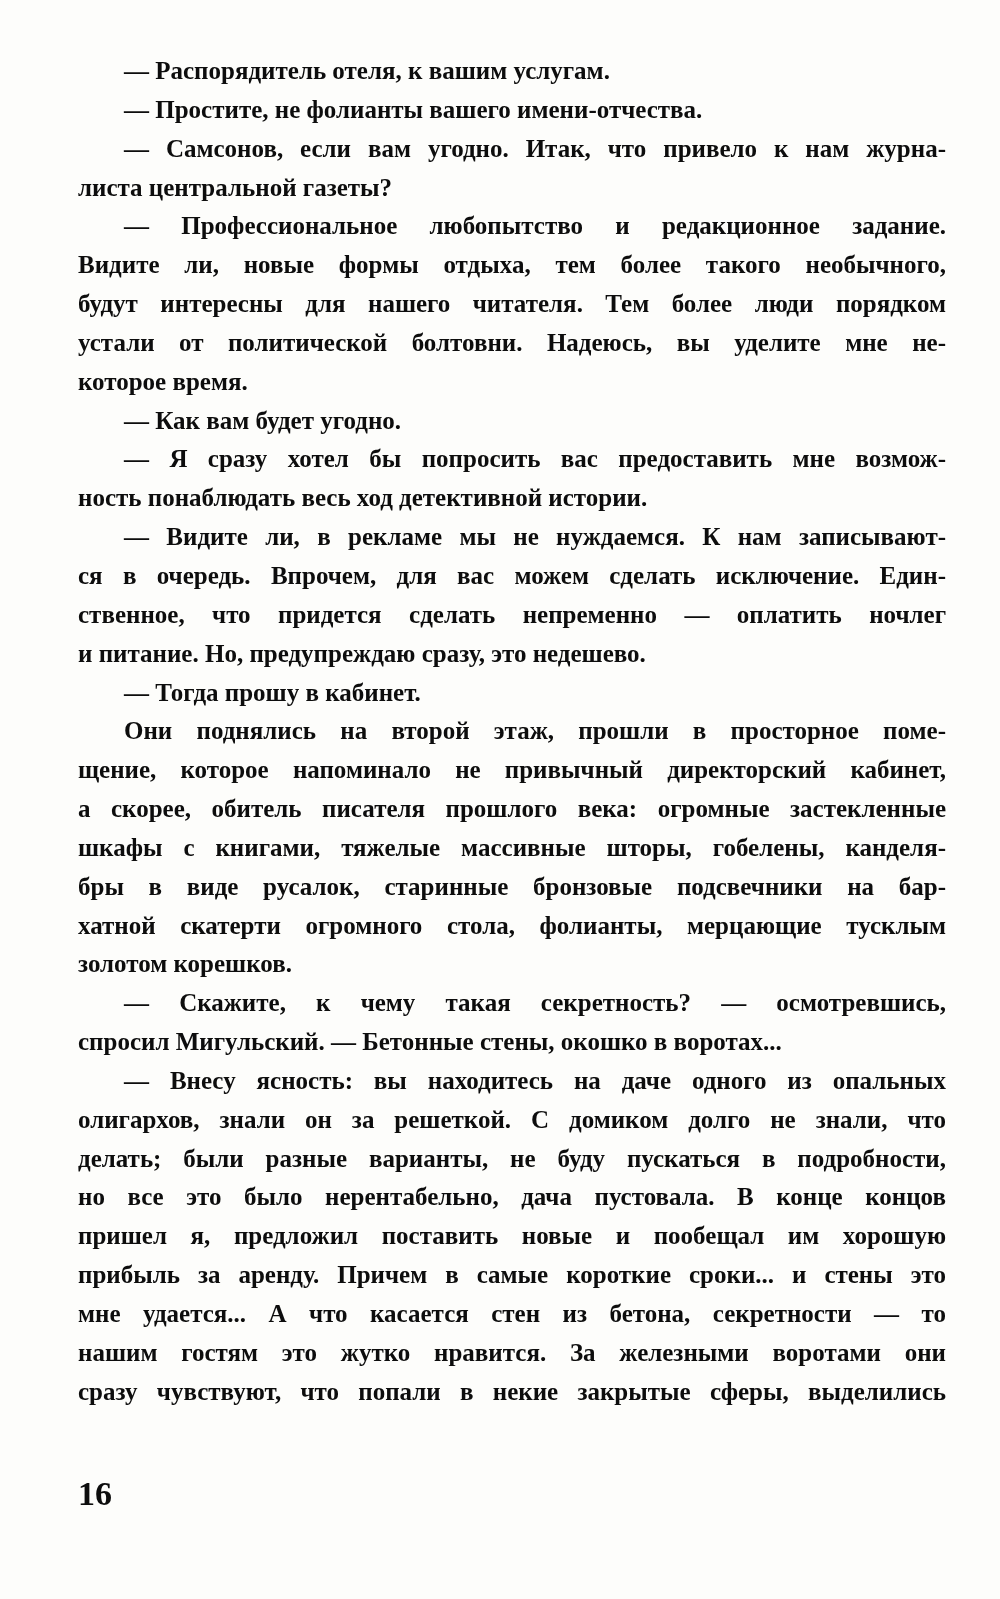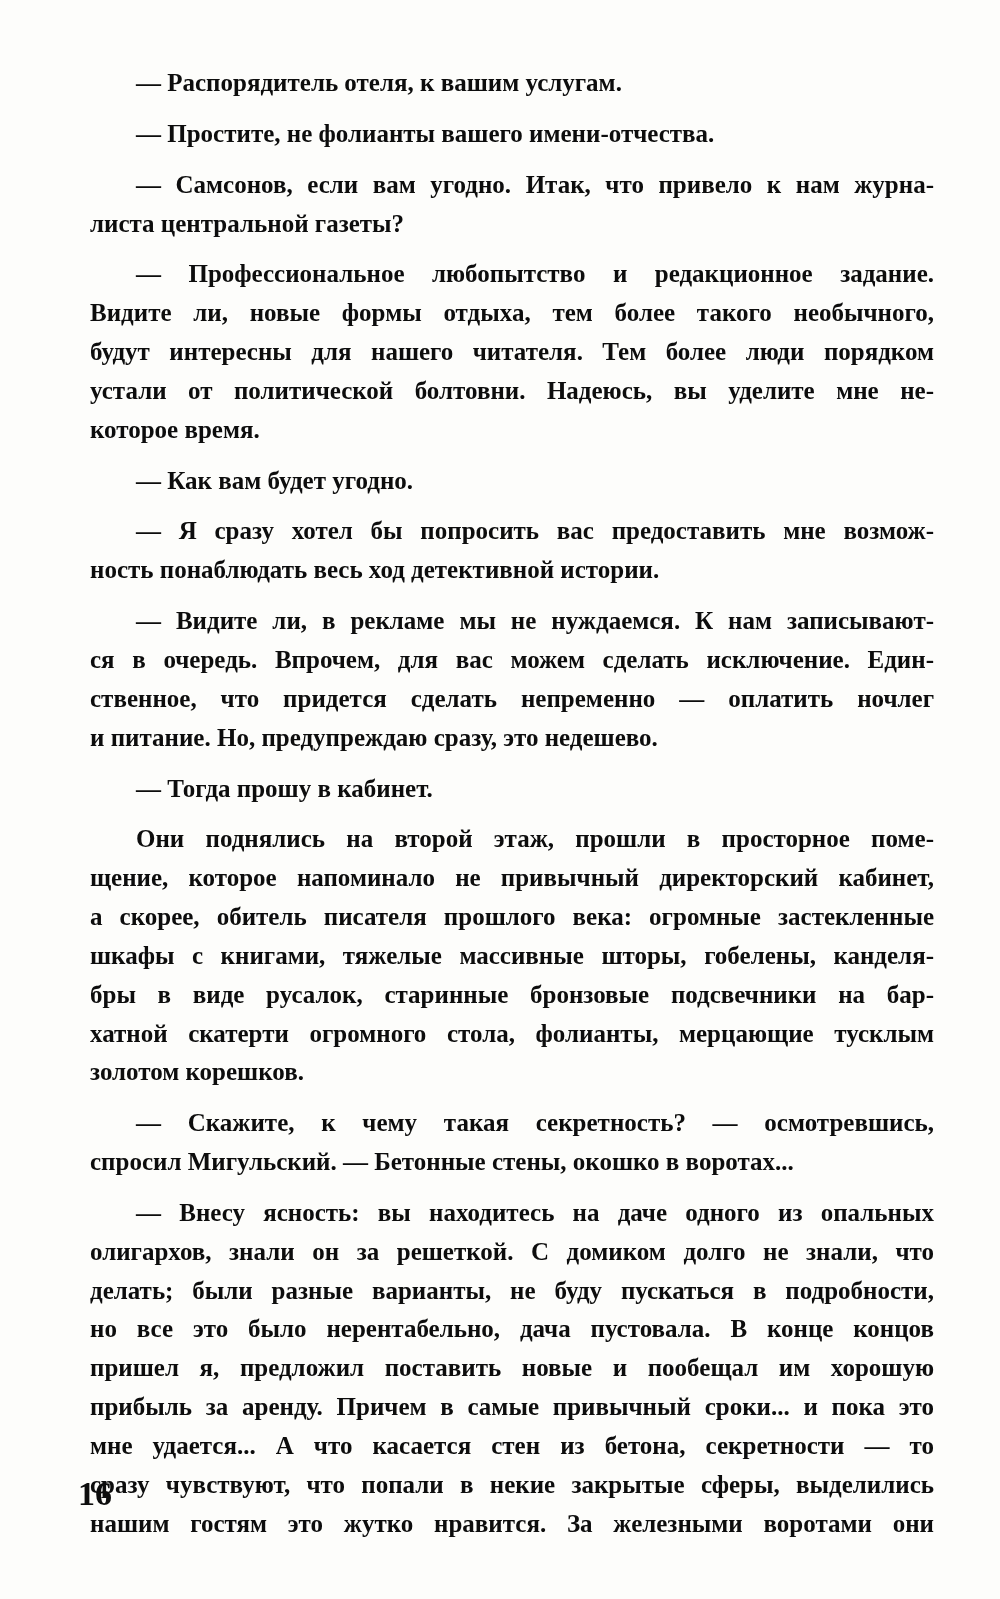--- a/index.html
+++ b/index.html
@@ -19,21 +19,21 @@
   .text-block {
     position: absolute;
     left: 78px;
     top: 52px;
     width: 868px;
     font-size: 25px;
     font-weight: 700;
     -webkit-font-smoothing: antialiased;
   }
   .para {
-    margin: 12px;
+    margin: 0;
     padding: 0;
   }
   .line {
     height: 38.85px;
     line-height: 38.85px;
     overflow: hidden;
     text-align: justify;
     text-align-last: justify;
     white-space: normal;
   }
@@ -104,20 +104,20 @@
       <div class="para">
         <div class="line first">— Скажите, к чему такая секретность? — осмотревшись,</div>
         <div class="line para-end">спросил Мигульский. — Бетонные стены, окошко в воротах...</div>
       </div>
       <div class="para">
         <div class="line first">— Внесу ясность: вы находитесь на даче одного из опальных</div>
         <div class="line">олигархов, знали он за решеткой. С домиком долго не знали, что</div>
         <div class="line">делать; были разные варианты, не буду пускаться в подробности,</div>
         <div class="line">но все это было нерентабельно, дача пустовала. В конце концов</div>
         <div class="line">пришел я, предложил поставить новые и пообещал им хорошую</div>
-        <div class="line">прибыль за аренду. Причем в самые привычный сроки... и пока это</div>
+        <div class="line">прибыль за аренду. Причем в самые короткие сроки... и стены это</div>
         <div class="line">мне удается... А что касается стен из бетона, секретности — то</div>
+        <div class="line">нашим гостям это жутко нравится. За железными воротами они</div>
         <div class="line">сразу чувствуют, что попали в некие закрытые сферы, выделились</div>
-        <div class="line">нашим гостям это жутко нравится. За железными воротами они</div>
       </div>
     </div>
   <div class="page-number">16</div>
 </div>
 
 </body></html>

